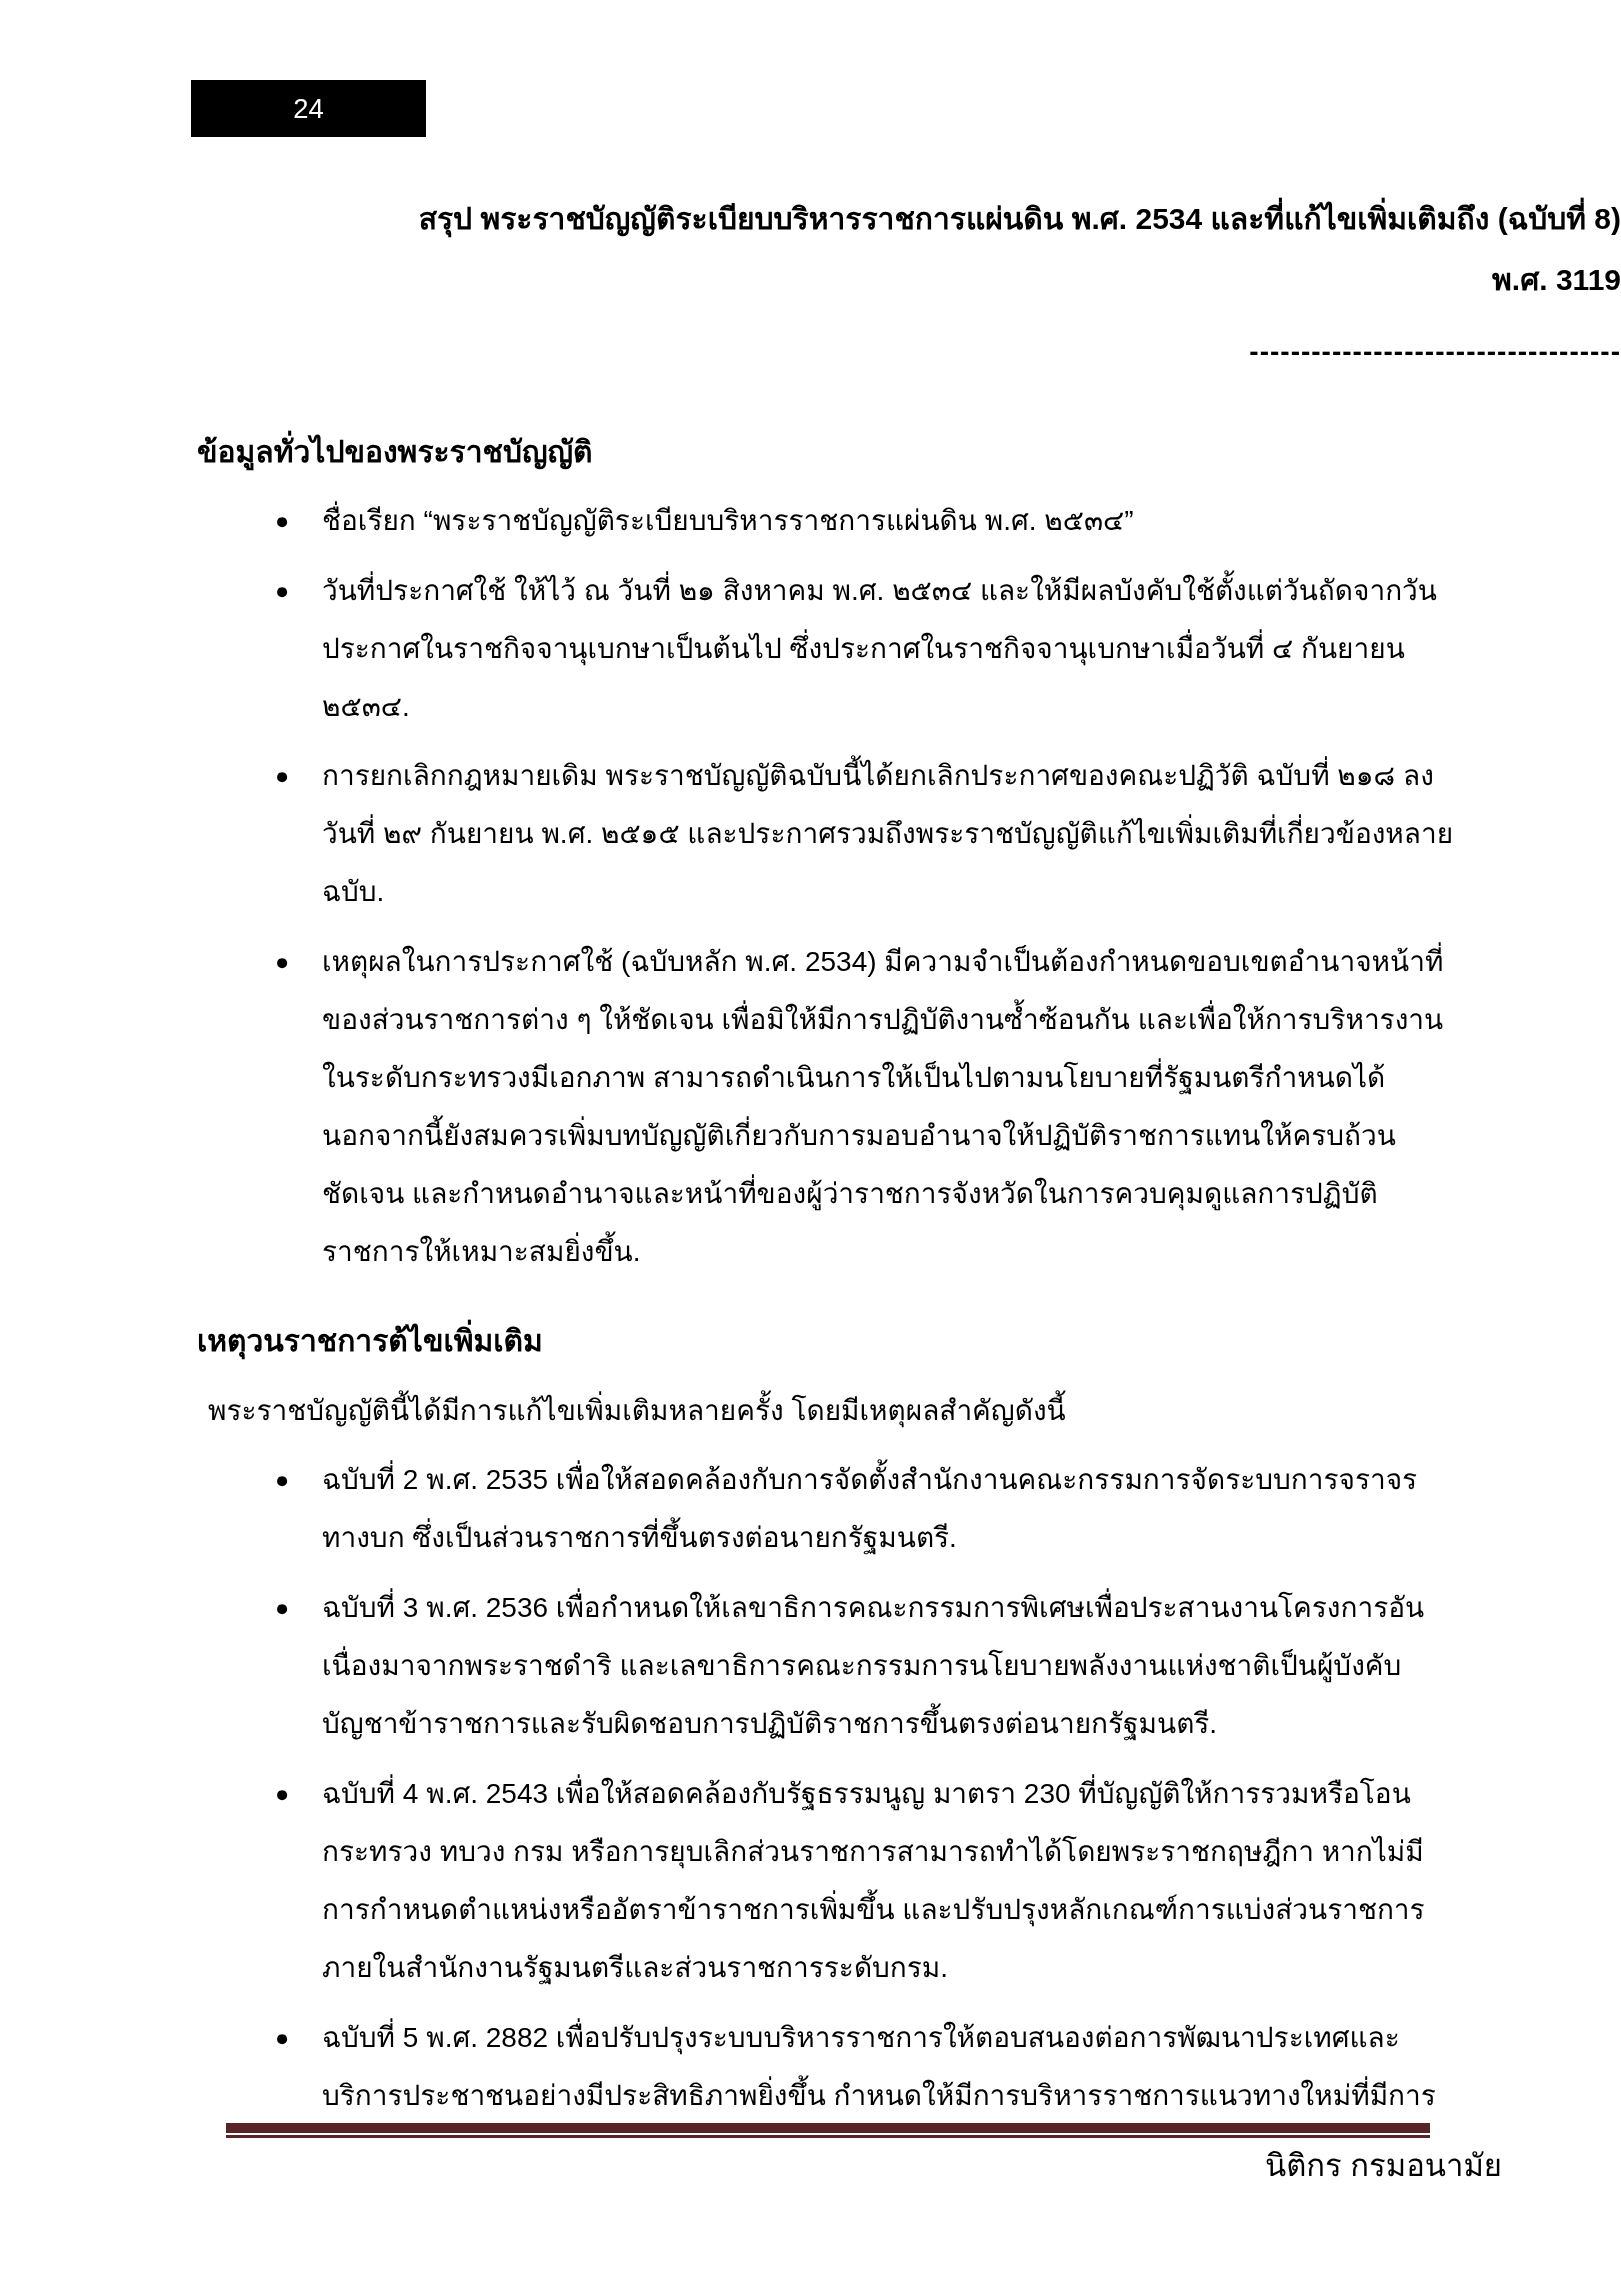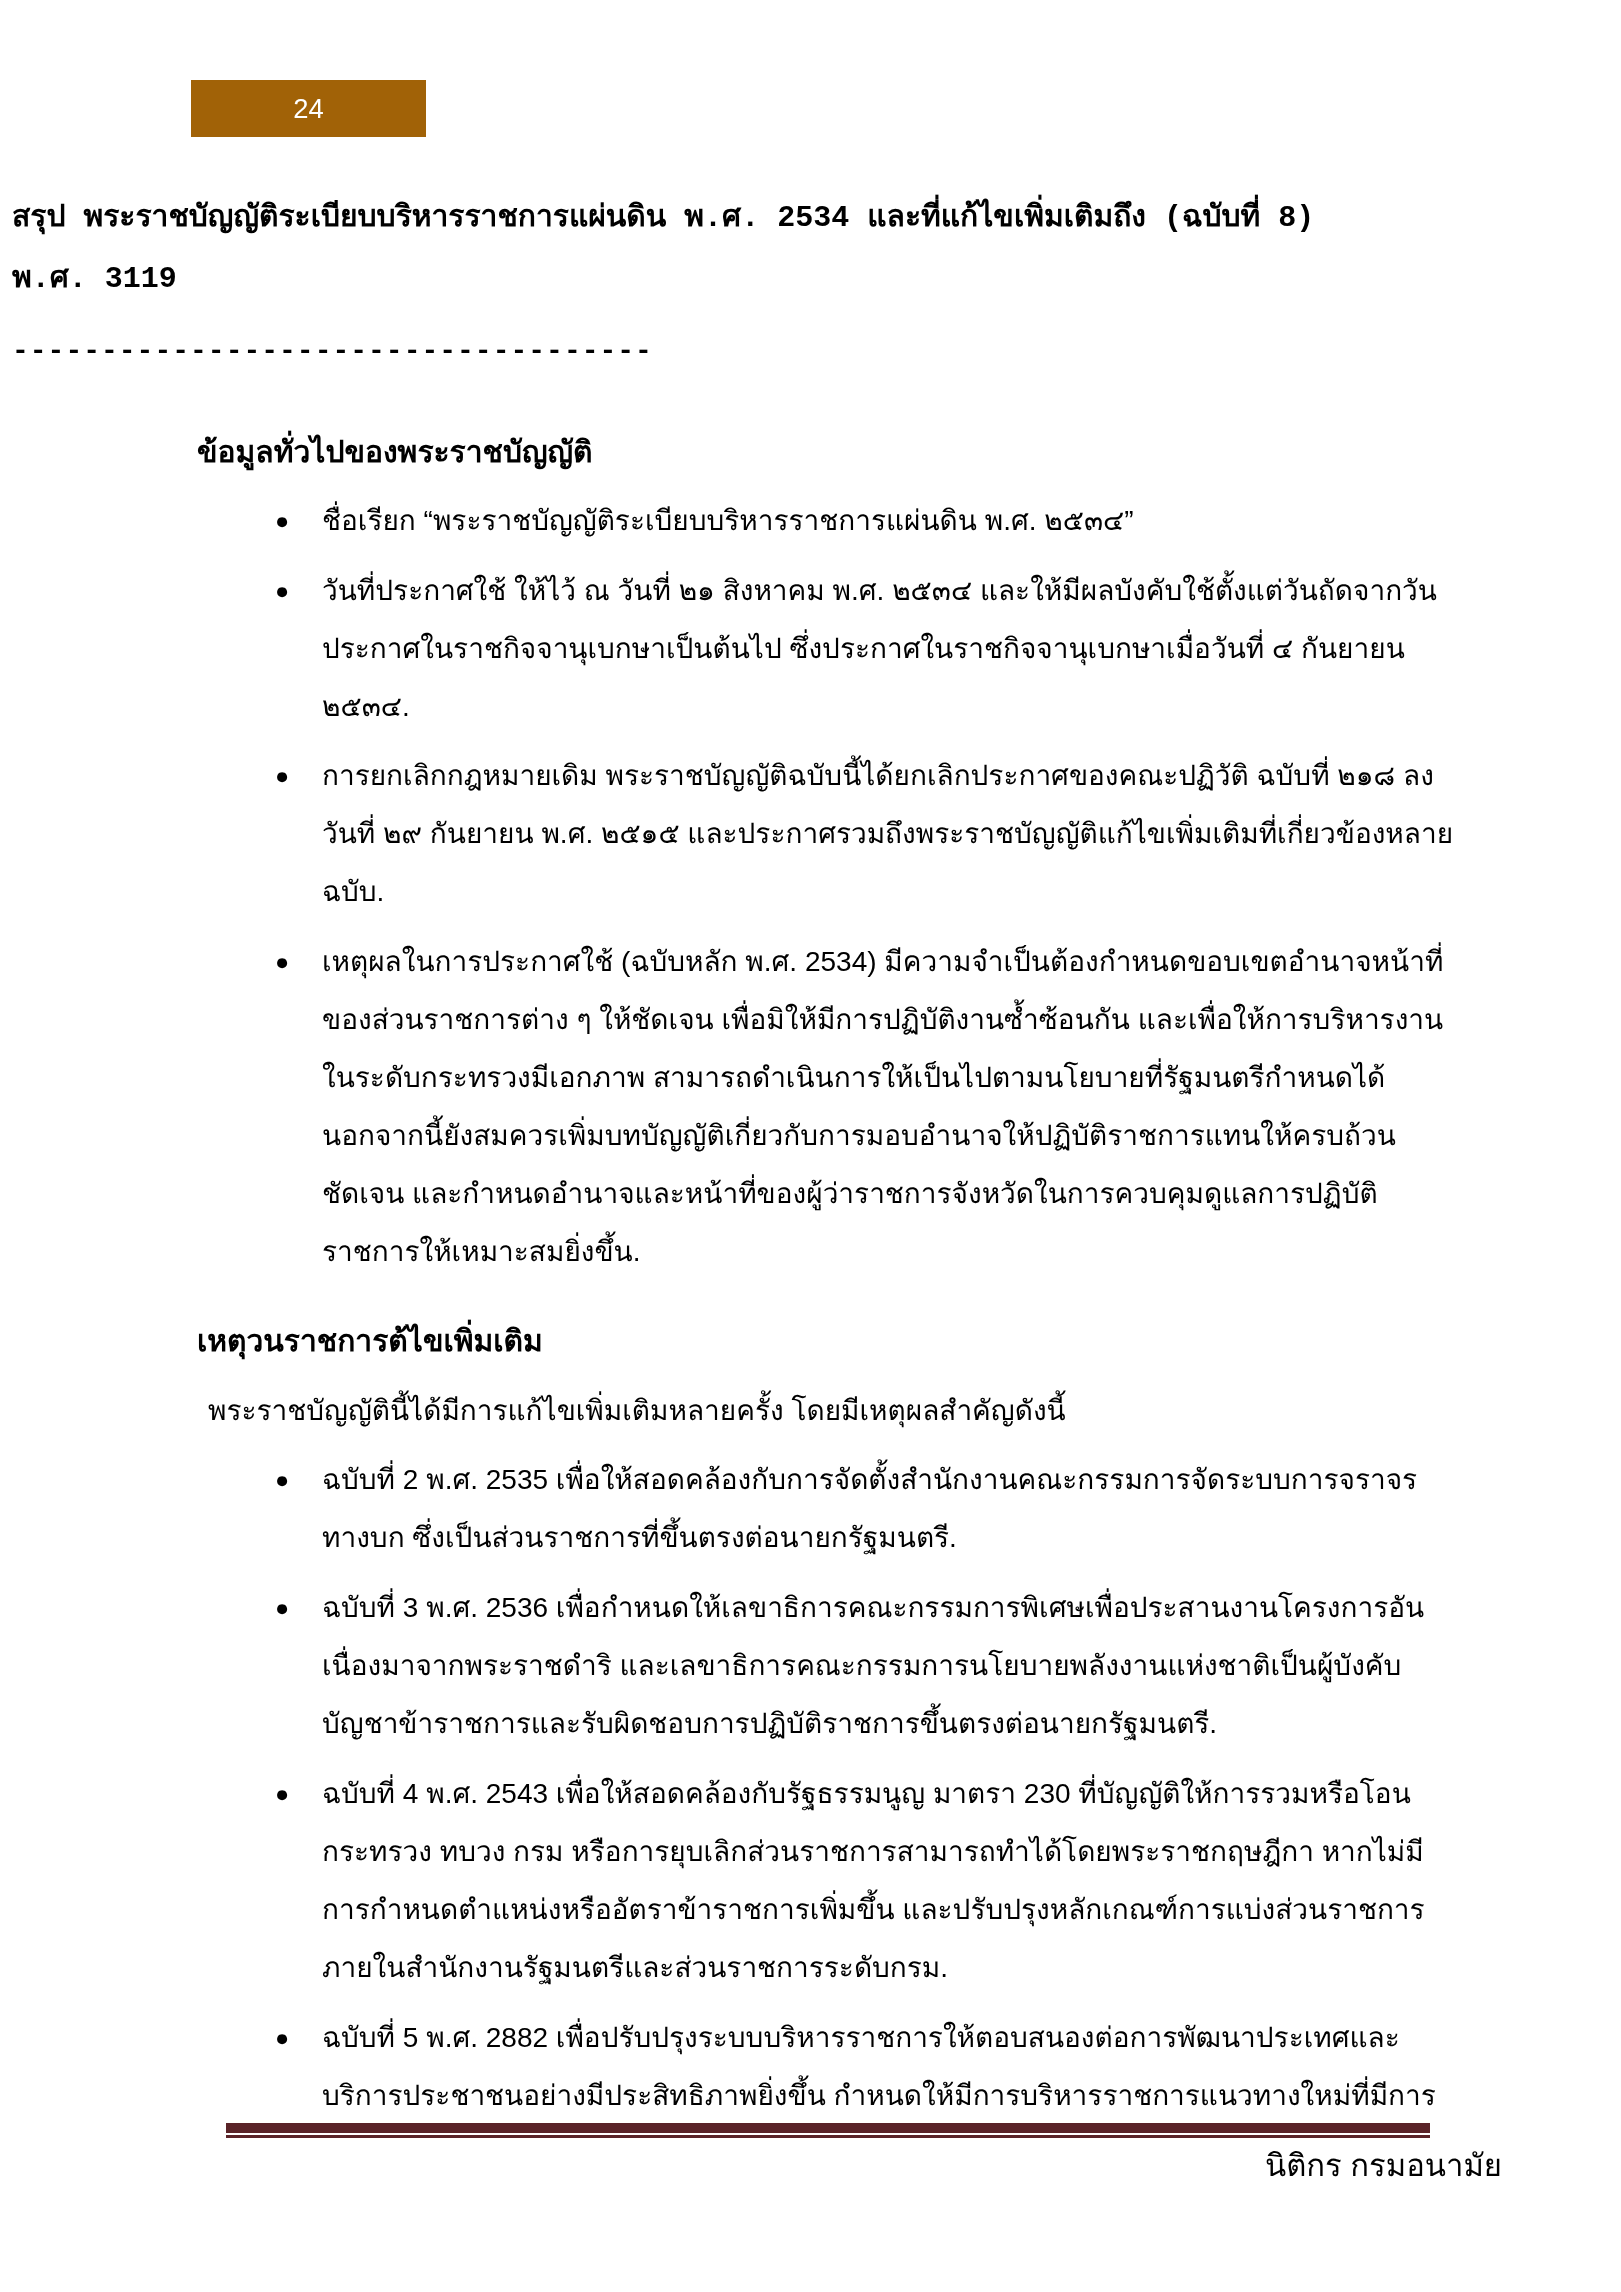--- a/index.html
+++ b/index.html
@@ -9,31 +9,30 @@
     margin:0 auto;
     background:#ffffff;
     font-family:"Liberation Sans", sans-serif;
     color:#000;
     overflow:hidden;
   }
   
   .page-number-box{
     position:absolute;left:191px;top:80px;
     width:235px;height:57px;
-    background:#a16207;
+    background:#000000;
     display:flex;align-items:center;justify-content:center;
   }
   .page-number-box span{
     color:#ffffff;font-size:27.4px;line-height:1;
   }
   
   .title-block{
-    position:absolute;left:12px;right:0;top:188px;
-    text-align:left;
-    font-family:Liberation Mono, monospace;
+    position:absolute;left:0;right:0;top:188px;
+    text-align:right;
   }
   .title-line{
     font-size:30px;font-weight:bold;line-height:61px;
   }
   .title-separator{
     margin-top:27.4px;
     font-size:28px;font-weight:bold;letter-spacing:1px;
     line-height:29px;
   }
   

